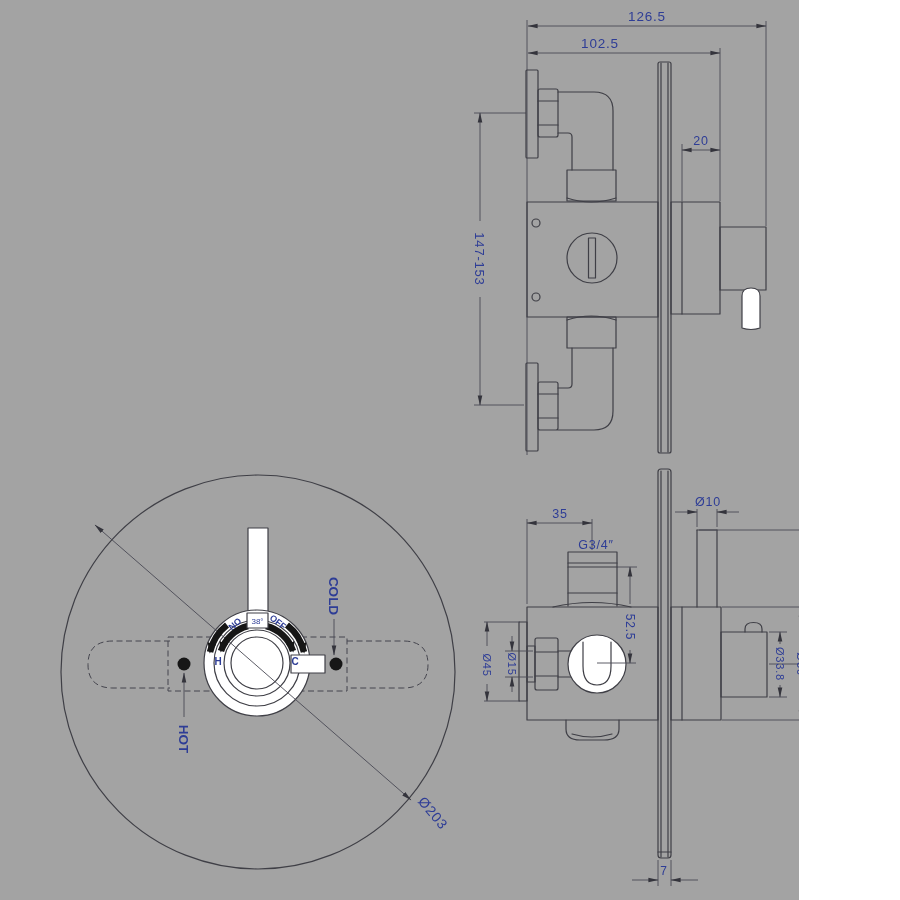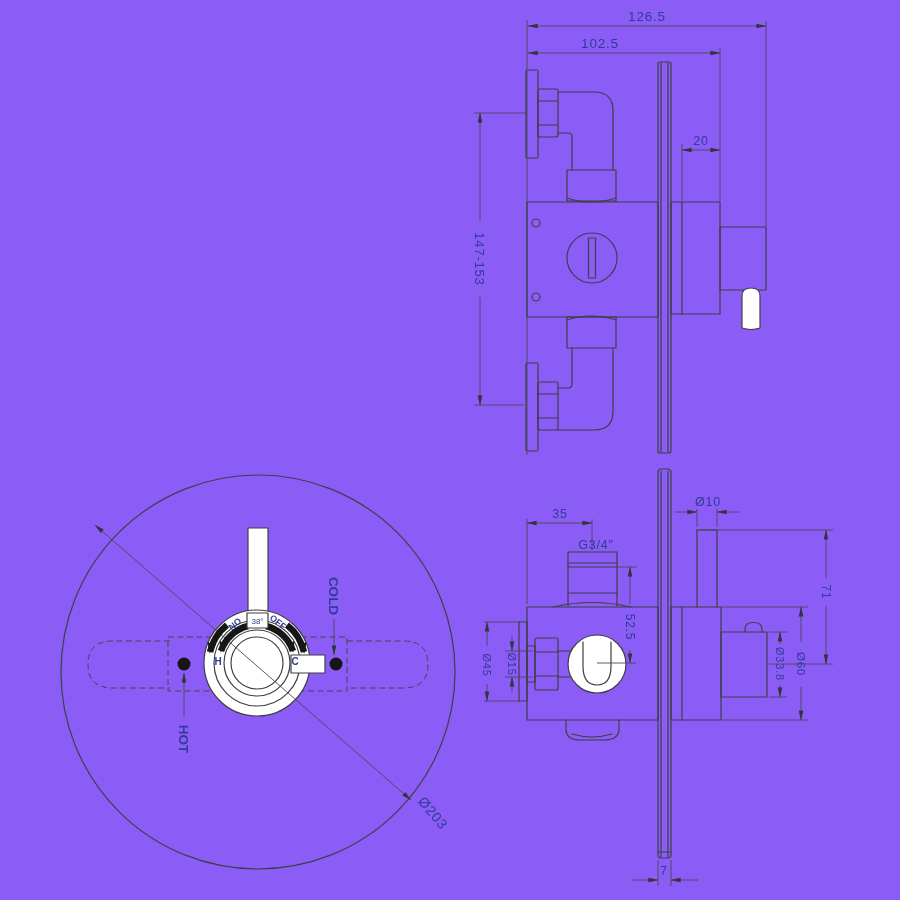--- a/index.html
+++ b/index.html
@@ -1,16 +1,16 @@
 <!DOCTYPE html>
 <html><head>
 <meta charset="utf-8">
 <style>
   html,body{margin:0;padding:0;background:#fff;}
-  #canvas{position:relative;width:900px;height:900px;background:#8b5cf6;overflow:hidden;}
+  #canvas{position:relative;width:799px;height:900px;background:#a3a3a3;overflow:hidden;}
   svg{display:block;}
   svg text{font-family:"Liberation Sans","DejaVu Sans",sans-serif;fill:#2e3d96;}
   .g{stroke:#3f3f46;stroke-width:1.2;fill:none;stroke-linejoin:round;stroke-linecap:round;}
   .gf{stroke:#3f3f46;stroke-width:1.2;fill:#ffffff;stroke-linejoin:round;}
   .thin{stroke:#4a4a55;stroke-width:0.9;fill:none;}
   .dash{stroke:#45454e;stroke-width:1;fill:none;stroke-dasharray:6 3.5;}
   .blk{fill:#161616;stroke:none;}
   .arcband{stroke:#161616;stroke-width:6.5;fill:none;}
   .dimtxt{letter-spacing:0.8px;}
 </style>

